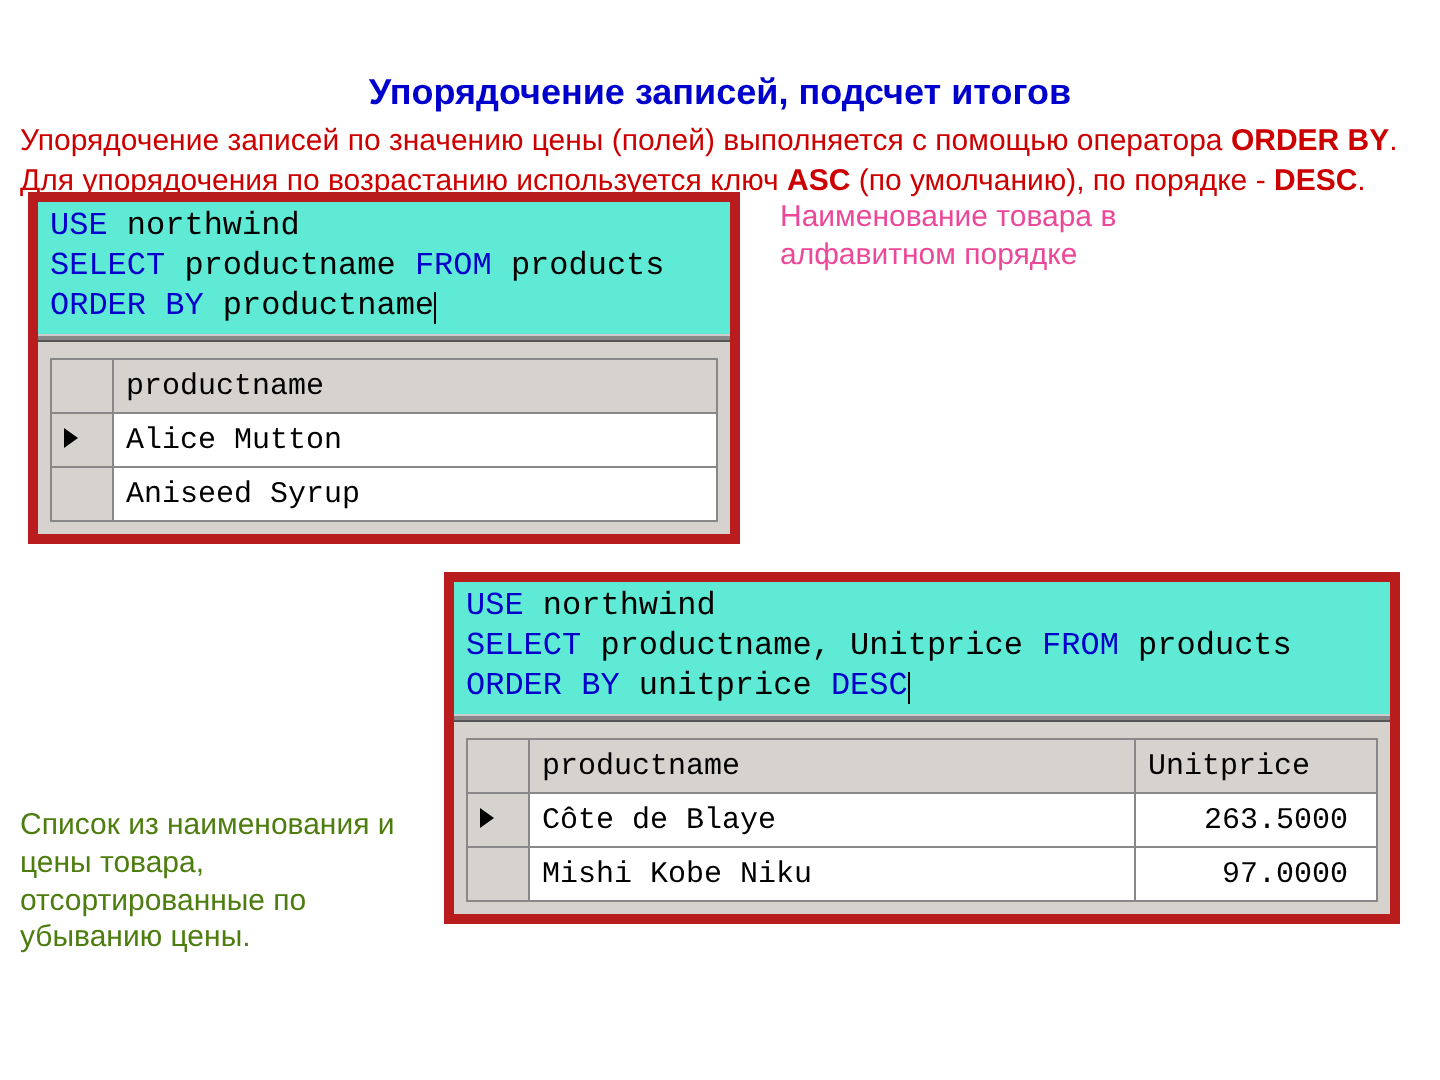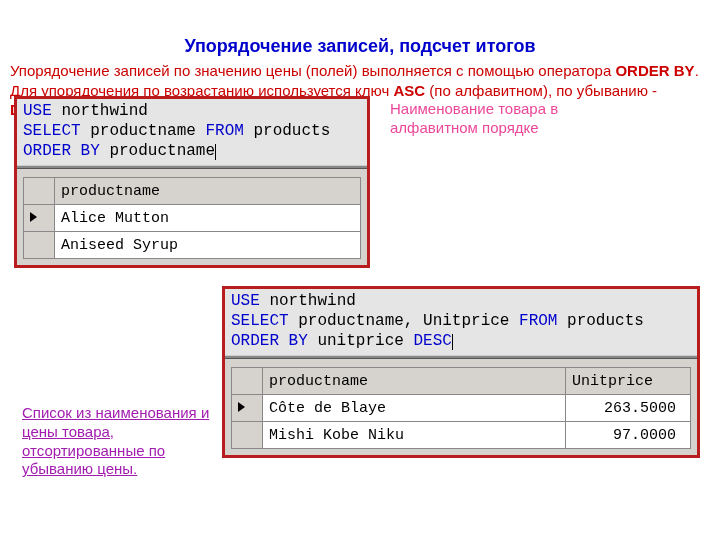--- a/index.html
+++ b/index.html
@@ -35,31 +35,30 @@
     top: 100px;
     left: 390px;
     width: 220px;
     font-size: 15px;
     color: #ec4899;
     line-height: 1.25;
   }
   .caption2 {
     position: absolute;
     top: 404px;
-    left: 22px;
+    left: 10px;
     width: 210px;
     font-size: 15px;
-    color: #a21caf;
+    color: #4d7c0f;
     line-height: 1.25;
-    text-decoration: underline;
   }
   .code-window {
     position: absolute;
-    background: #e5e5e5;
-    border: 3px solid #b91c1c;
+    background: #5eead4;
+    border: 5px solid #b91c1c;
     box-sizing: border-box;
   }
   .cw1 { top: 96px; left: 14px; width: 356px; }
   .cw2 { top: 286px; left: 222px; width: 478px; }
   .code-area {
     font-family: "Courier New", monospace;
     font-size: 16px;
     padding: 2px 6px;
     line-height: 1.25;
     white-space: pre;
@@ -117,21 +116,21 @@
     border-bottom: 5px solid transparent;
     border-left: 7px solid #000;
   }
 </style>
 </head>
 <body>
 
 <div class="title">Упорядочение записей, подсчет итогов</div>
 
 <div class="intro">
-  <span>Упорядочение записей по значению цены (полей) выполняется с помощью оператора </span><b>ORDER BY</b><span>. Для упорядочения по возрастанию используется ключ </span><b>ASC</b><span> (по алфавитном), по убыванию - </span><b>DESC</b><span>.</span>
+  <span>Упорядочение записей по значению цены (полей) выполняется с помощью оператора </span><b>ORDER BY</b><span>. Для упорядочения по возрастанию используется ключ </span><b>ASC</b><span> (по умолчанию), по порядке - </span><b>DESC</b><span>.</span>
 </div>
 
 <div class="caption1">Наименование товара в алфавитном порядке</div>
 <div class="caption2">Список из наименования и цены товара, отсортированные по убыванию цены.</div>
 
 <div class="code-window cw1">
   <div class="code-area"><span class="kw">USE</span><span> northwind</span>
 <span class="kw">SELECT</span><span> productname </span><span class="kw">FROM</span><span> products</span>
 <span class="kw">ORDER BY</span><span> productname</span><span class="cursor"></span></div>
   <div class="sep"></div>

